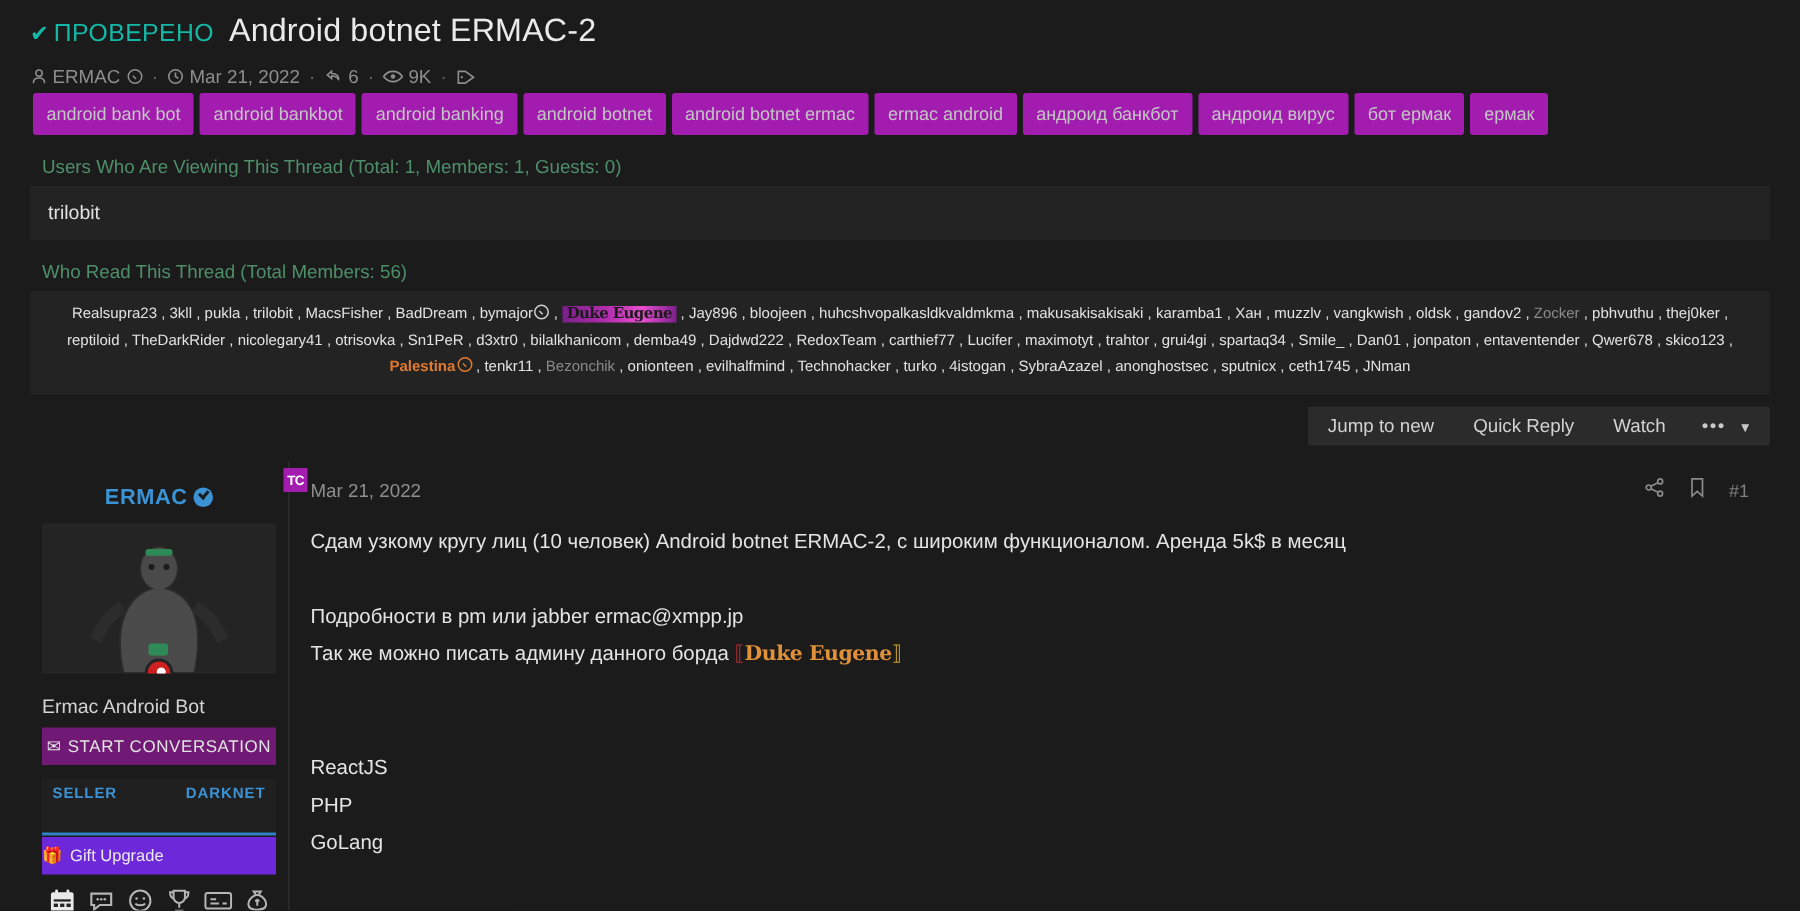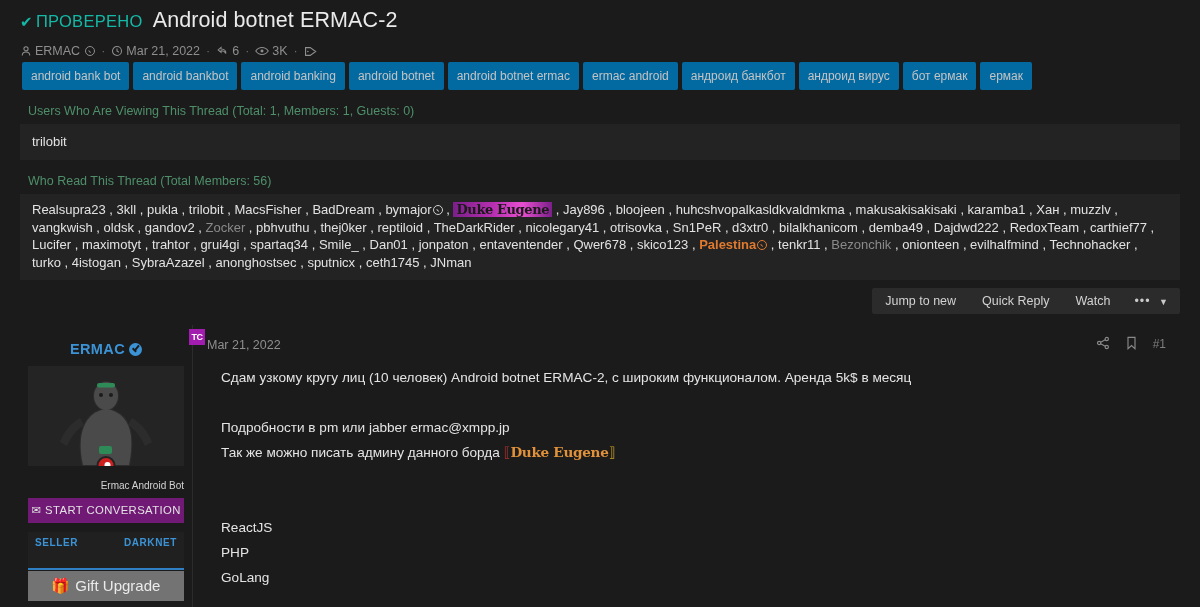--- a/index.html
+++ b/index.html
@@ -23,28 +23,28 @@
   .meta-row { margin-top: 7px; display: flex; flex-wrap: wrap; align-items: center; gap: 0 4px;
               font-size: 12.5px; color: #8e8e8e; line-height: 22px; }
   .meta-item { display: inline-flex; align-items: center; gap: 3px; color: #8e8e8e; white-space: nowrap; }
   .meta-sep { color: #6a6a6a; padding: 0 2px; }
   .ico { display: inline-block; vertical-align: -2px; fill: none; stroke: #8e8e8e; stroke-width: 1.4; }
   .ico-f { fill: #8e8e8e; stroke: none; }
   .verified-sm { display:inline-block; width:10px; height:10px; border-radius:50%;
                  border:1.3px solid #8e8e8e; position:relative; vertical-align:-1px; margin-left:2px;}
   .verified-sm:after{content:"";position:absolute;left:2px;top:4px;width:3px;height:1.4px;
                  background:#8e8e8e;transform:rotate(45deg);}
-  .tag { display:inline-block; background:#0369a1; color:#c4c4c4; font-size:12px;
+  .tag { display:inline-block; background:#a21caf; color:#c4c4c4; font-size:12px;
          padding:3px 9px; border-radius:2px; margin: 0 2px; white-space: nowrap; text-align: center; }
 
   
   .block { margin: 9px 20px 0 20px; }
   .block-title { color: #4e8f6a; font-size: 12.5px; padding: 5px 8px 6px 8px; }
   .block-body { background: #232323; color: #e2e2e2; font-size: 13px; padding: 9px 12px; line-height: 18px; }
-  .block-body.small { padding: 7px 12px 9px 12px; font-size: 13px; line-height: 17.5px; }
+  .block-body.small { padding: 7px 12px 9px 12px; font-size: 10px; line-height: 17.5px; text-align: center; }
   .u { color: #e2e2e2; }
   .u-dim { color: #8a8a8a; }
   .u-orange { color: #e07a2f; font-weight: 700; }
   .u-highlight {
     background: linear-gradient(90deg,#7b1f8a 0%,#b52fb0 40%,#e84fd0 70%,#7b1f8a 100%);
     color:#1a1a1a; font-weight:700; padding: 0 3px; letter-spacing:-0.4px;
     font-family:"DejaVu Serif", serif;
   }
   .badge-gear { display:inline-block; width:10px; height:10px; border-radius:50%;
                 border:1.4px solid #cfcfcf; vertical-align:-1px; margin-left:1px; position:relative;}
@@ -73,48 +73,48 @@
                background:#1b1b1b;transform:rotate(-50deg);}
   .avatar { width:156px; height:100px; margin:0 auto; position:relative; overflow:hidden;
             background:#2a2a2a; }
   .av-status { position:absolute; left:50%; bottom:-9px; transform:translateX(-50%);
                width:19px; height:19px; border-radius:50%; background:#cf2020;
                border:2px solid #232323; }
   .av-status:after{content:"";position:absolute;left:6px;top:4px;width:6px;height:6px;
                border-radius:50%;background:#fff;}
   .av-status:before{content:"";position:absolute;left:3.5px;top:10px;width:11px;height:6px;
                border-radius:5px 5px 0 0;background:#fff;}
-  .utitle { text-align:right; font-size:10px; color:#d3d3d3; padding: 14px 0 7px 0; }
+  .utitle { text-align:left; font-size:13px; color:#d3d3d3; padding: 14px 0 7px 0; }
   .pm-btn { display:block; background:#701a75; color:#e2e2e2; font-size:11.3px; text-align:center;
             padding:6px 0; letter-spacing:.4px; }
   .pm-btn .env { margin-right:4px; }
 
   .rank-row { display:flex; justify-content:space-between; background:#202020;
               border-bottom:2px solid #2f7fc4; padding:5px 7px 20px 7px; margin-top:9px; }
   .rank { color:#3b93d6; font-size:10px; font-weight:700; letter-spacing:.6px; }
-  .gift { display:block; background:#737373; text-align:center; color:#eaeaea; font-size:15px;
+  .gift { display:block; background:#6d28d9; text-align:left; color:#eaeaea; font-size:11px;
           padding:6px 0; margin-top:1px; }
   .gift .g { margin-right:5px; }
   .icn-row { display:flex; justify-content:space-between; align-items:flex-end;
              padding: 9px 2px 0 2px; }
   .icn { width:22px; height:22px; display:flex; align-items:center; justify-content:center;
          position:relative; padding-bottom:5px; }
   .icn.active:after { content:""; position:absolute; left:-1px; right:-1px; bottom:0;
                       height:2px; background:#2f7f5a; }
 
   .pmain { flex:1; border-left:1px solid #2c2c2c; padding: 4px 0 0 0; position:relative; }
   .pmain-head { display:flex; align-items:center; justify-content:space-between;
                 padding: 6px 14px 0 14px; }
   .tc-logo { position:absolute; left:-18px; top:-6px; width:16px; height:16px;
              background:#a21caf; color:#fff; font-size:9px; font-weight:700;
              display:flex; align-items:center; justify-content:center; letter-spacing:-0.5px;}
   .pdate { color:#8e8e8e; font-size:12.5px; }
   .phead-right { display:flex; align-items:center; gap:16px; color:#7e7e7e; font-size:12px; }
   .pbody { padding: 12px 14px 0 14px; font-size:13.6px; color:#e4e4e4; line-height:25px; }
-  .pbody p { margin: 0 0 0 14px; }
+  .pbody p { margin: 0 0 0 0; }
   .gap { height: 25px; }
   .duke { font-family:"DejaVu Serif", serif; font-weight:700; color:#e0913a; letter-spacing:-0.3px; }
   .brk { color:#b03030; }
   .brk2 { color:#c9a227; }
 
   
   .gutter { position:absolute; top:0; right:0; width:0px; height:100%; }
 </style>
 </head>
 <body>
@@ -150,21 +150,21 @@
           <path d="M7 3 3 6.5 7 10V7.6c3.4 0 5.6 1.2 6.6 3.8.3-3.8-1.6-6-6.6-6.2z"></path>
         </svg>
         <span>6</span>
       </span>
       <span class="meta-sep">·</span>
       <span class="meta-item">
         <svg class="ico" width="14" height="12" viewBox="0 0 18 14">
           <path d="M1 7s3-4.4 8-4.4S17 7 17 7s-3 4.4-8 4.4S1 7 1 7z"></path>
             <circle cx="9" cy="7" r="1.9" class="ico-f"></circle>
         </svg>
-        <span>3K</span>
+        <span>9K</span>
       </span>
       <span class="meta-sep">·</span>
       <span class="meta-item">
         <svg class="ico" width="14" height="13" viewBox="0 0 18 16">
           <path d="M2 3h6l7 5-7 5H2z"></path>
             <circle cx="5" cy="8" r="1" class="ico-f"></circle>
         </svg>
       </span>
       <span id="tag-list"><span class="tag">android bank bot</span><span class="tag">android bankbot</span><span class="tag">android banking</span><span class="tag">android botnet</span><span class="tag">android botnet ermac</span><span class="tag">ermac android</span><span class="tag">андроид банкбот</span><span class="tag">андроид вирус</span><span class="tag">бот ермак</span><span class="tag">ермак</span></span>
     </div>

